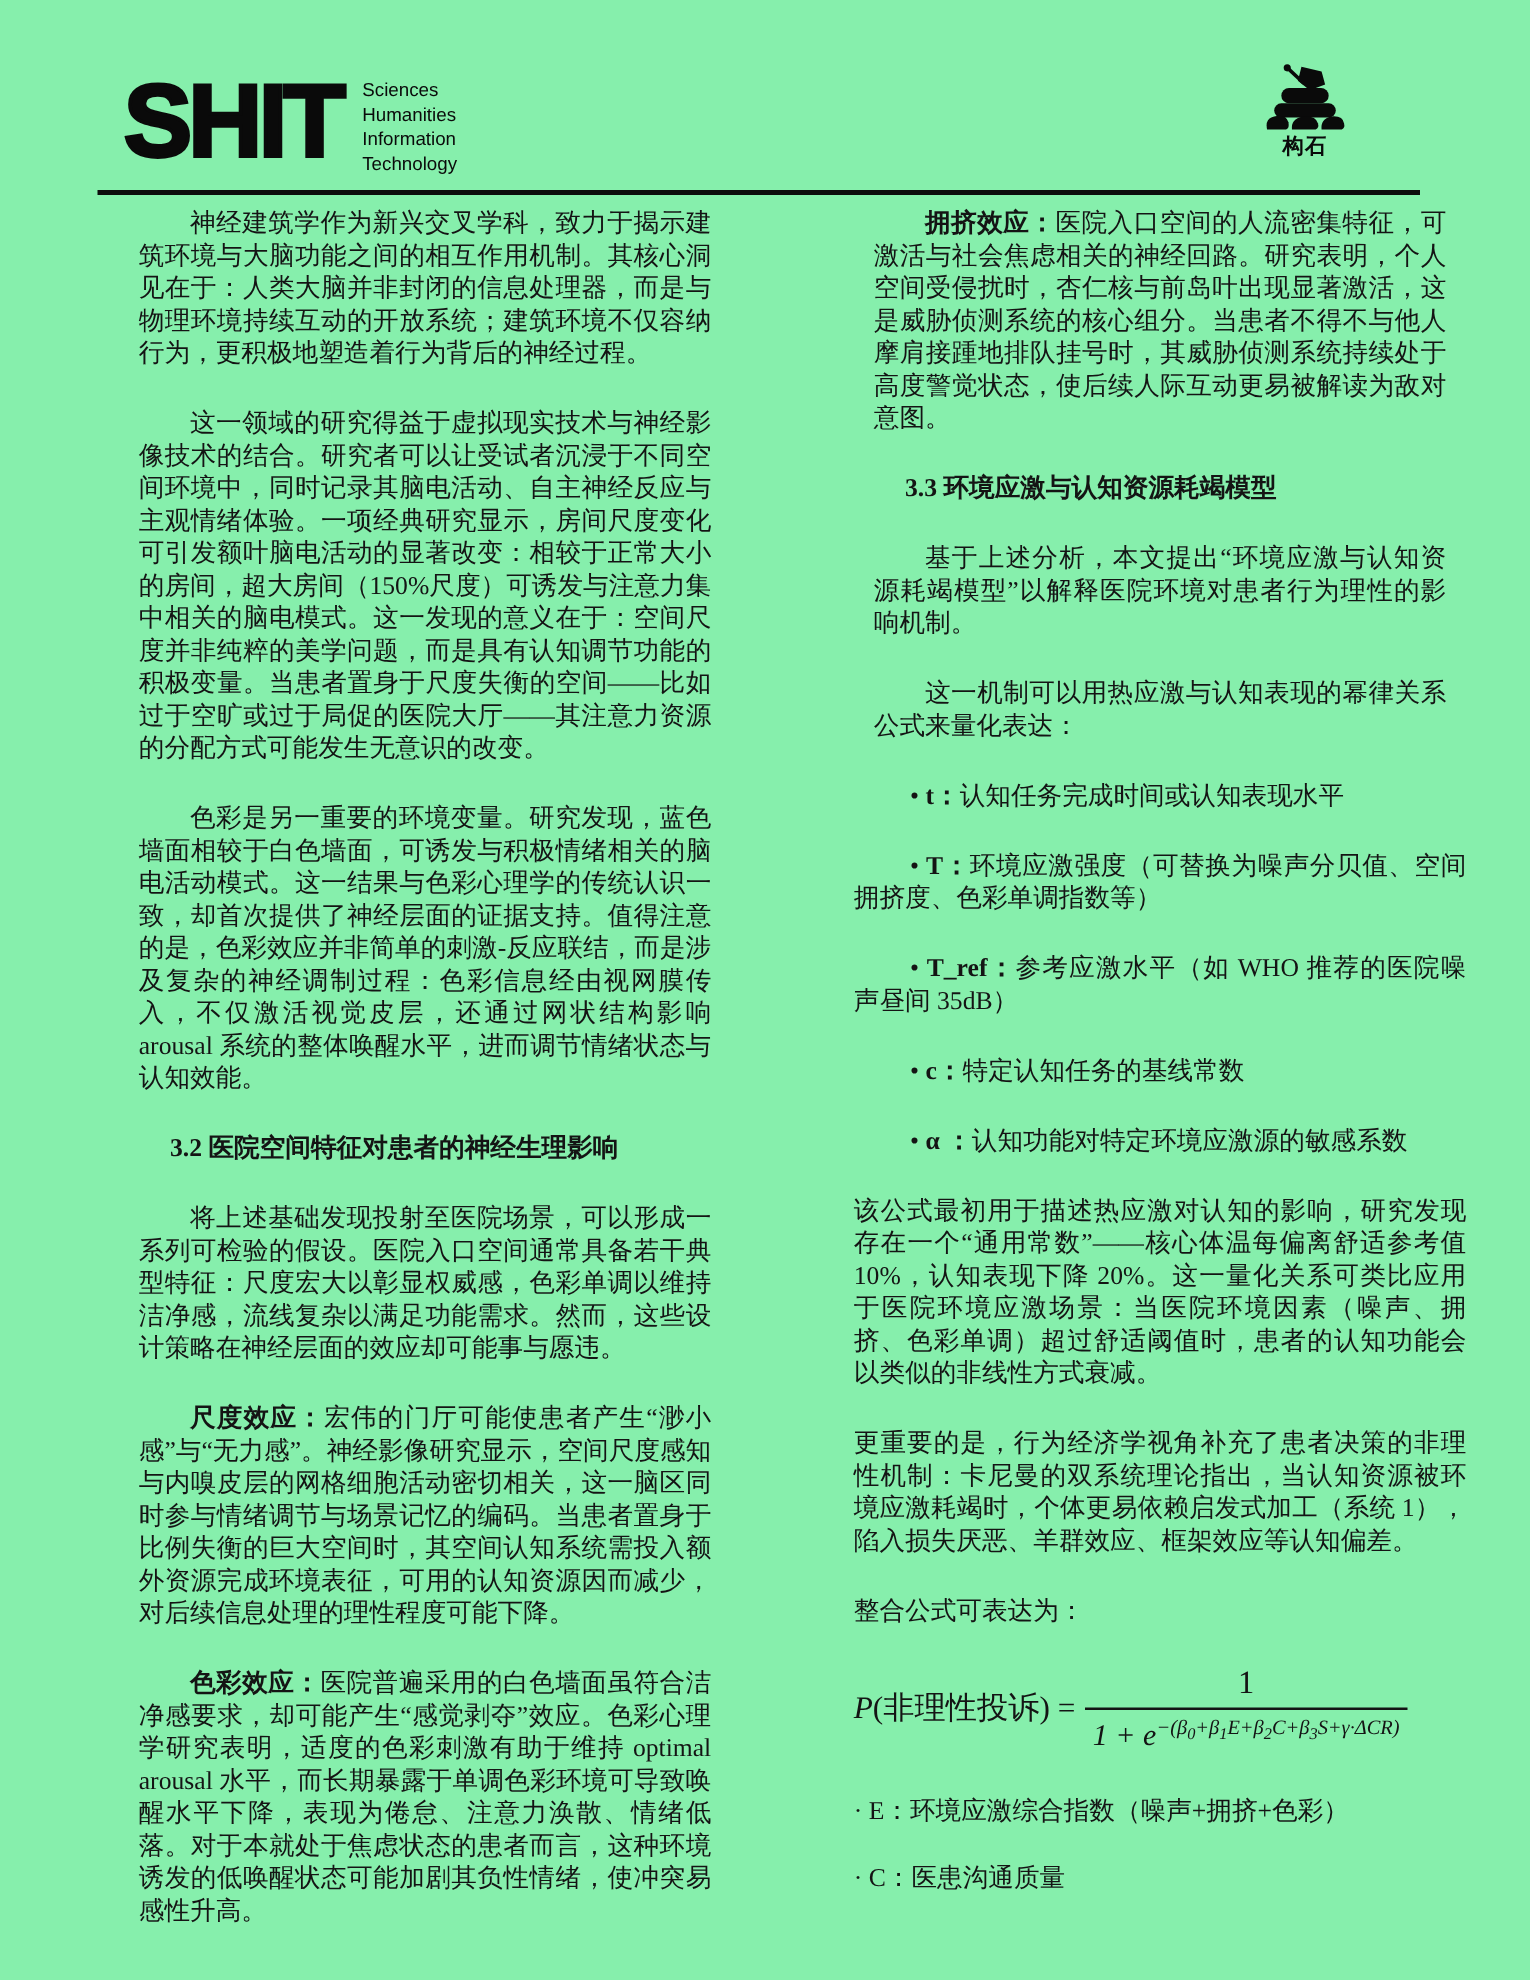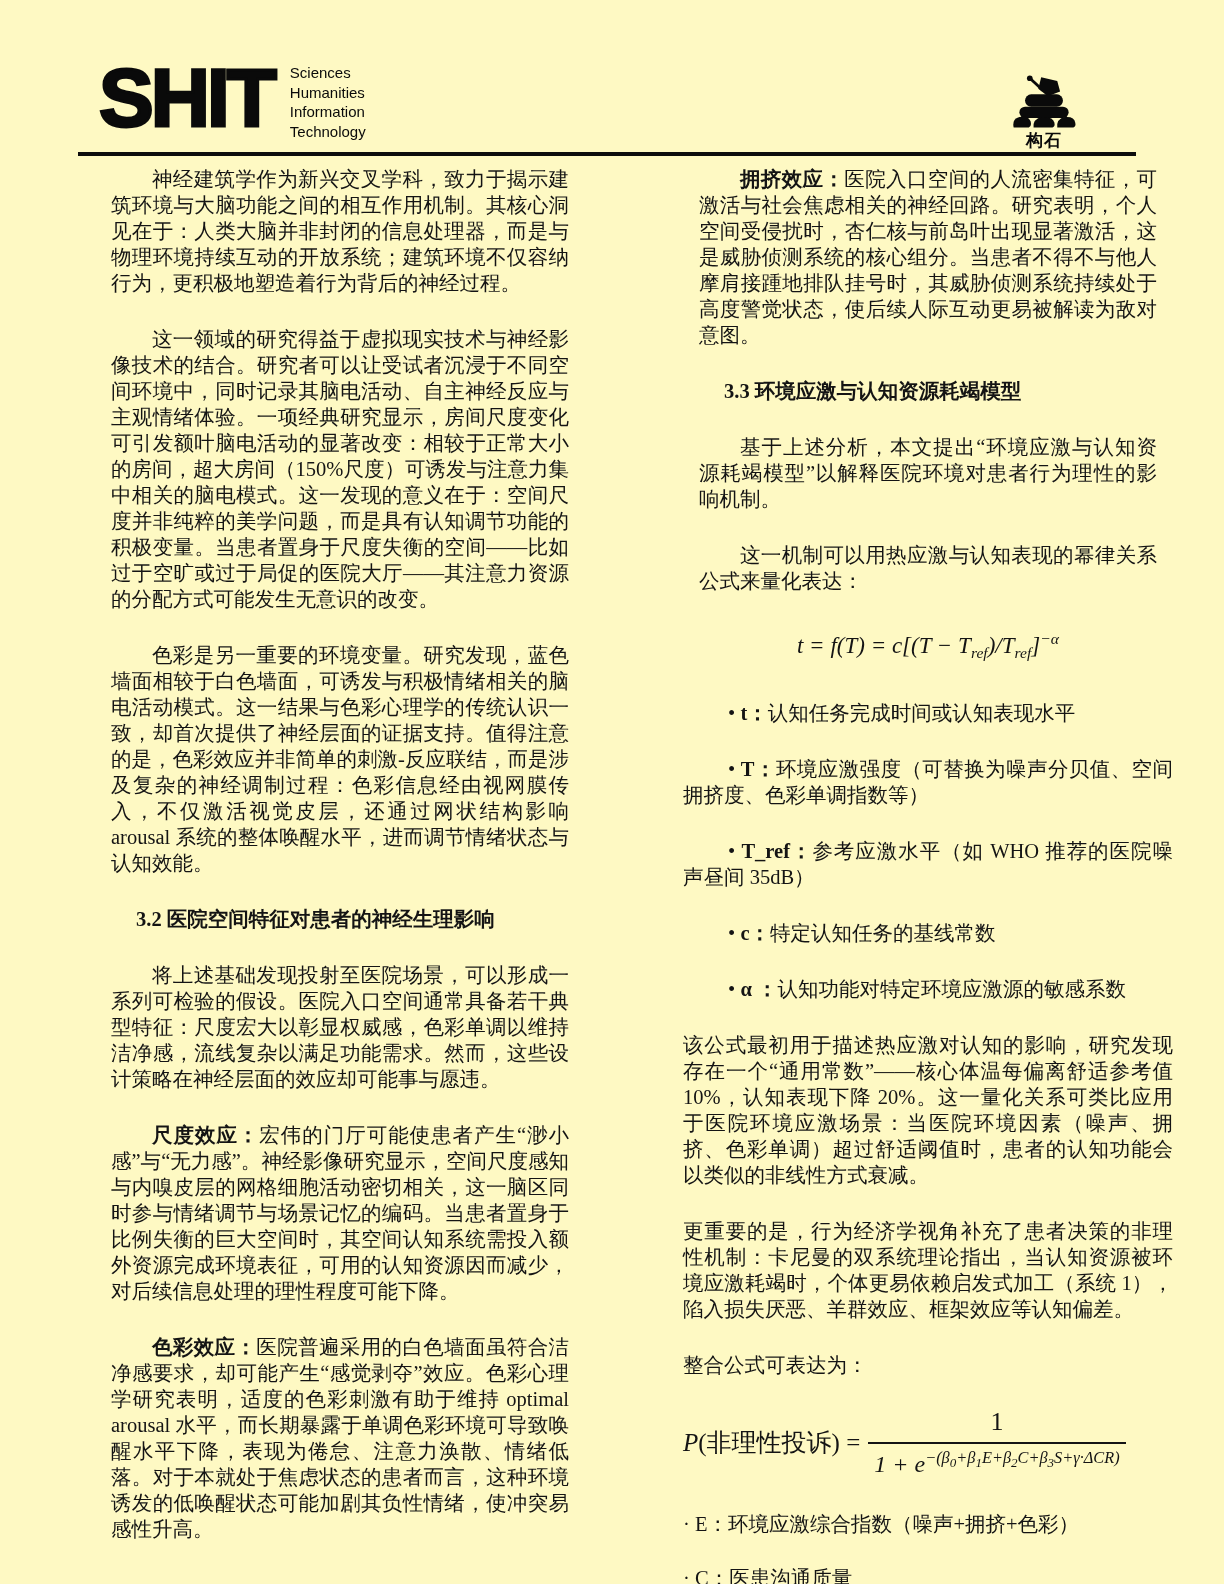--- a/index.html
+++ b/index.html
@@ -1,36 +1,36 @@
 <!DOCTYPE html>
 <html><head>
 <meta charset="utf-8">
 <style>
   html,body{margin:0;padding:0;background:#e8e8e8;}
   .page{
     position:relative;
     width:1224px;height:1584px;
-    background:#fef9c3;
+    background:#86efac;
     color:#141414;
     font-family:"Liberation Serif","DejaVu Serif",serif;
     margin:0 auto;
     overflow:hidden;
   }
   
   .brand{position:absolute;left:99px;top:54px;display:flex;gap:16px;align-items:flex-start;}
   .wordmark{
     font-family:"Liberation Sans","DejaVu Sans",sans-serif;
     font-weight:900;font-size:82px;line-height:88px;letter-spacing:-3px;
     color:#0a0a0a;-webkit-text-stroke:3px #0a0a0a;
   }
   .tagline{
     font-family:"Liberation Sans","DejaVu Sans",sans-serif;
     font-weight:400;font-size:15px;line-height:19.5px;color:#0a0a0a;padding-top:9px;
   }
-  .pub{position:absolute;left:1000px;top:72px;width:88px;text-align:center;color:#0a0a0a;}
+  .pub{position:absolute;left:1000px;top:48px;width:88px;text-align:center;color:#0a0a0a;}
   .pub svg{display:block;margin:0 auto;}
   .pub-label{
     font-family:"Liberation Sans","DejaVu Sans",sans-serif;
     font-weight:700;font-size:17px;line-height:20px;margin-top:1px;letter-spacing:1px;
   }
   .rule{position:absolute;left:78px;top:152px;width:1058px;height:4px;background:#0d0d0d;}
   
   .col{
     position:absolute;top:166px;width:490px;
     font-size:20.5px;line-height:26px;text-align:justify;
@@ -106,21 +106,20 @@
     <p class="body"><span class="blead">尺度效应：</span><span>宏伟的门厅可能使患者产生“渺小感”与“无力感”。神经影像研究显示，空间尺度感知与内嗅皮层的网格细胞活动密切相关，这一脑区同时参与情绪调节与场景记忆的编码。当患者置身于比例失衡的巨大空间时，其空间认知系统需投入额外资源完成环境表征，可用的认知资源因而减少，对后续信息处理的理性程度可能下降。</span></p>
     <p class="body"><span class="blead">色彩效应：</span><span>医院普遍采用的白色墙面虽符合洁净感要求，却可能产生“感觉剥夺”效应。色彩心理学研究表明，适度的色彩刺激有助于维持 optimal arousal 水平，而长期暴露于单调色彩环境可导致唤醒水平下降，表现为倦怠、注意力涣散、情绪低落。对于本就处于焦虑状态的患者而言，这种环境诱发的低唤醒状态可能加剧其负性情绪，使冲突易感性升高。</span></p>
   </div>
 
   <div class="col col-right">
     <p class="body"><span class="blead">拥挤效应：</span><span>医院入口空间的人流密集特征，可激活与社会焦虑相关的神经回路。研究表明，个人空间受侵扰时，杏仁核与前岛叶出现显著激活，这是威胁侦测系统的核心组分。当患者不得不与他人摩肩接踵地排队挂号时，其威胁侦测系统持续处于高度警觉状态，使后续人际互动更易被解读为敌对意图。</span></p>
     <h3 class="sec">3.3 环境应激与认知资源耗竭模型</h3>
     <p class="body">基于上述分析，本文提出“环境应激与认知资源耗竭模型”以解释医院环境对患者行为理性的影响机制。</p>
     <p class="body">这一机制可以用热应激与认知表现的幂律关系公式来量化表达：</p>
 
-    <p class="formula1"><span class="it">t = f(T) = c[(T − T</span><sub>ref</sub><span class="it">)/T</span><sub>ref</sub><span class="it">]</span><sup>−α</sup></p>
 
     <p class="bullet"><span>•</span> <span class="blead">t：</span><span>认知任务完成时间或认知表现水平</span></p>
     <p class="bullet"><span>•</span> <span class="blead">T：</span><span>环境应激强度（可替换为噪声分贝值、空间拥挤度、色彩单调指数等）</span></p>
     <p class="bullet"><span>•</span> <span class="blead">T_ref：</span><span>参考应激水平（如 WHO 推荐的医院噪声昼间 35dB）</span></p>
     <p class="bullet"><span>•</span> <span class="blead">c：</span><span>特定认知任务的基线常数</span></p>
     <p class="bullet"><span>•</span> <span class="blead">α ：</span><span>认知功能对特定环境应激源的敏感系数</span></p>
 
     <p class="noind">该公式最初用于描述热应激对认知的影响，研究发现存在一个“通用常数”——核心体温每偏离舒适参考值 10%，认知表现下降 20%。这一量化关系可类比应用于医院环境应激场景：当医院环境因素（噪声、拥挤、色彩单调）超过舒适阈值时，患者的认知功能会以类似的非线性方式衰减。</p>
     <p class="noind">更重要的是，行为经济学视角补充了患者决策的非理性机制：卡尼曼的双系统理论指出，当认知资源被环境应激耗竭时，个体更易依赖启发式加工（系统 1），陷入损失厌恶、羊群效应、框架效应等认知偏差。</p>
     <p class="noind">整合公式可表达为：</p>

